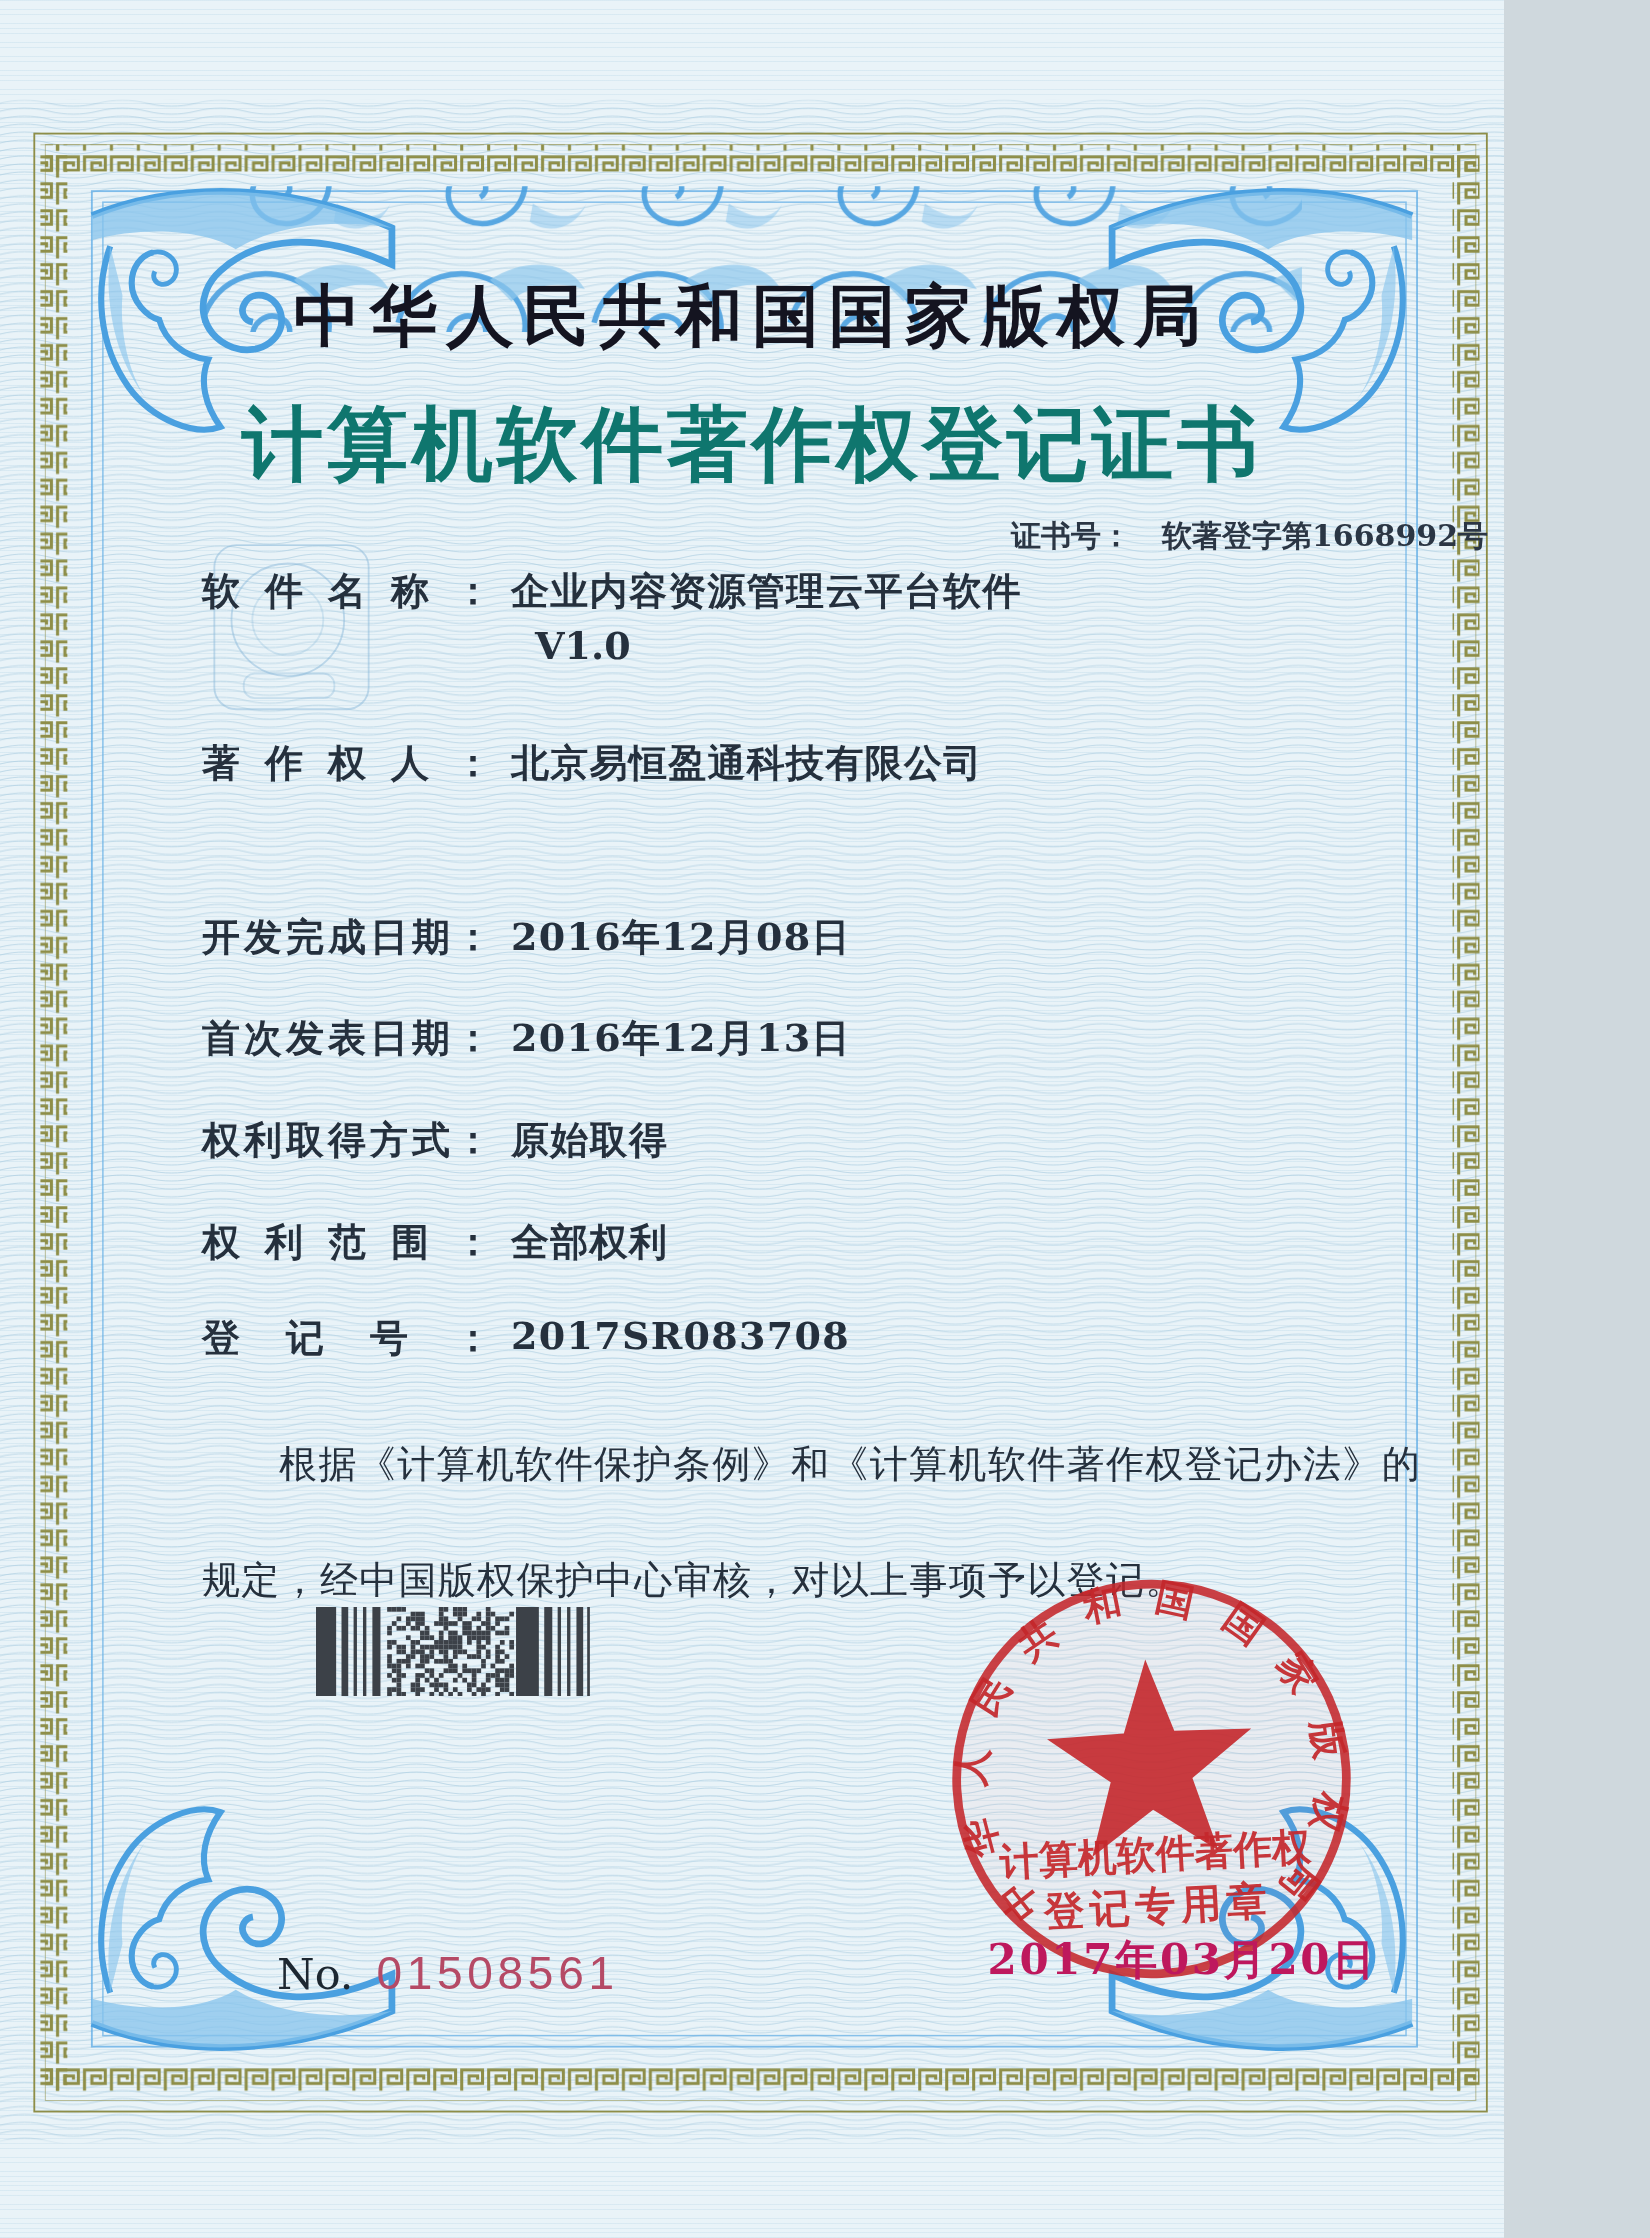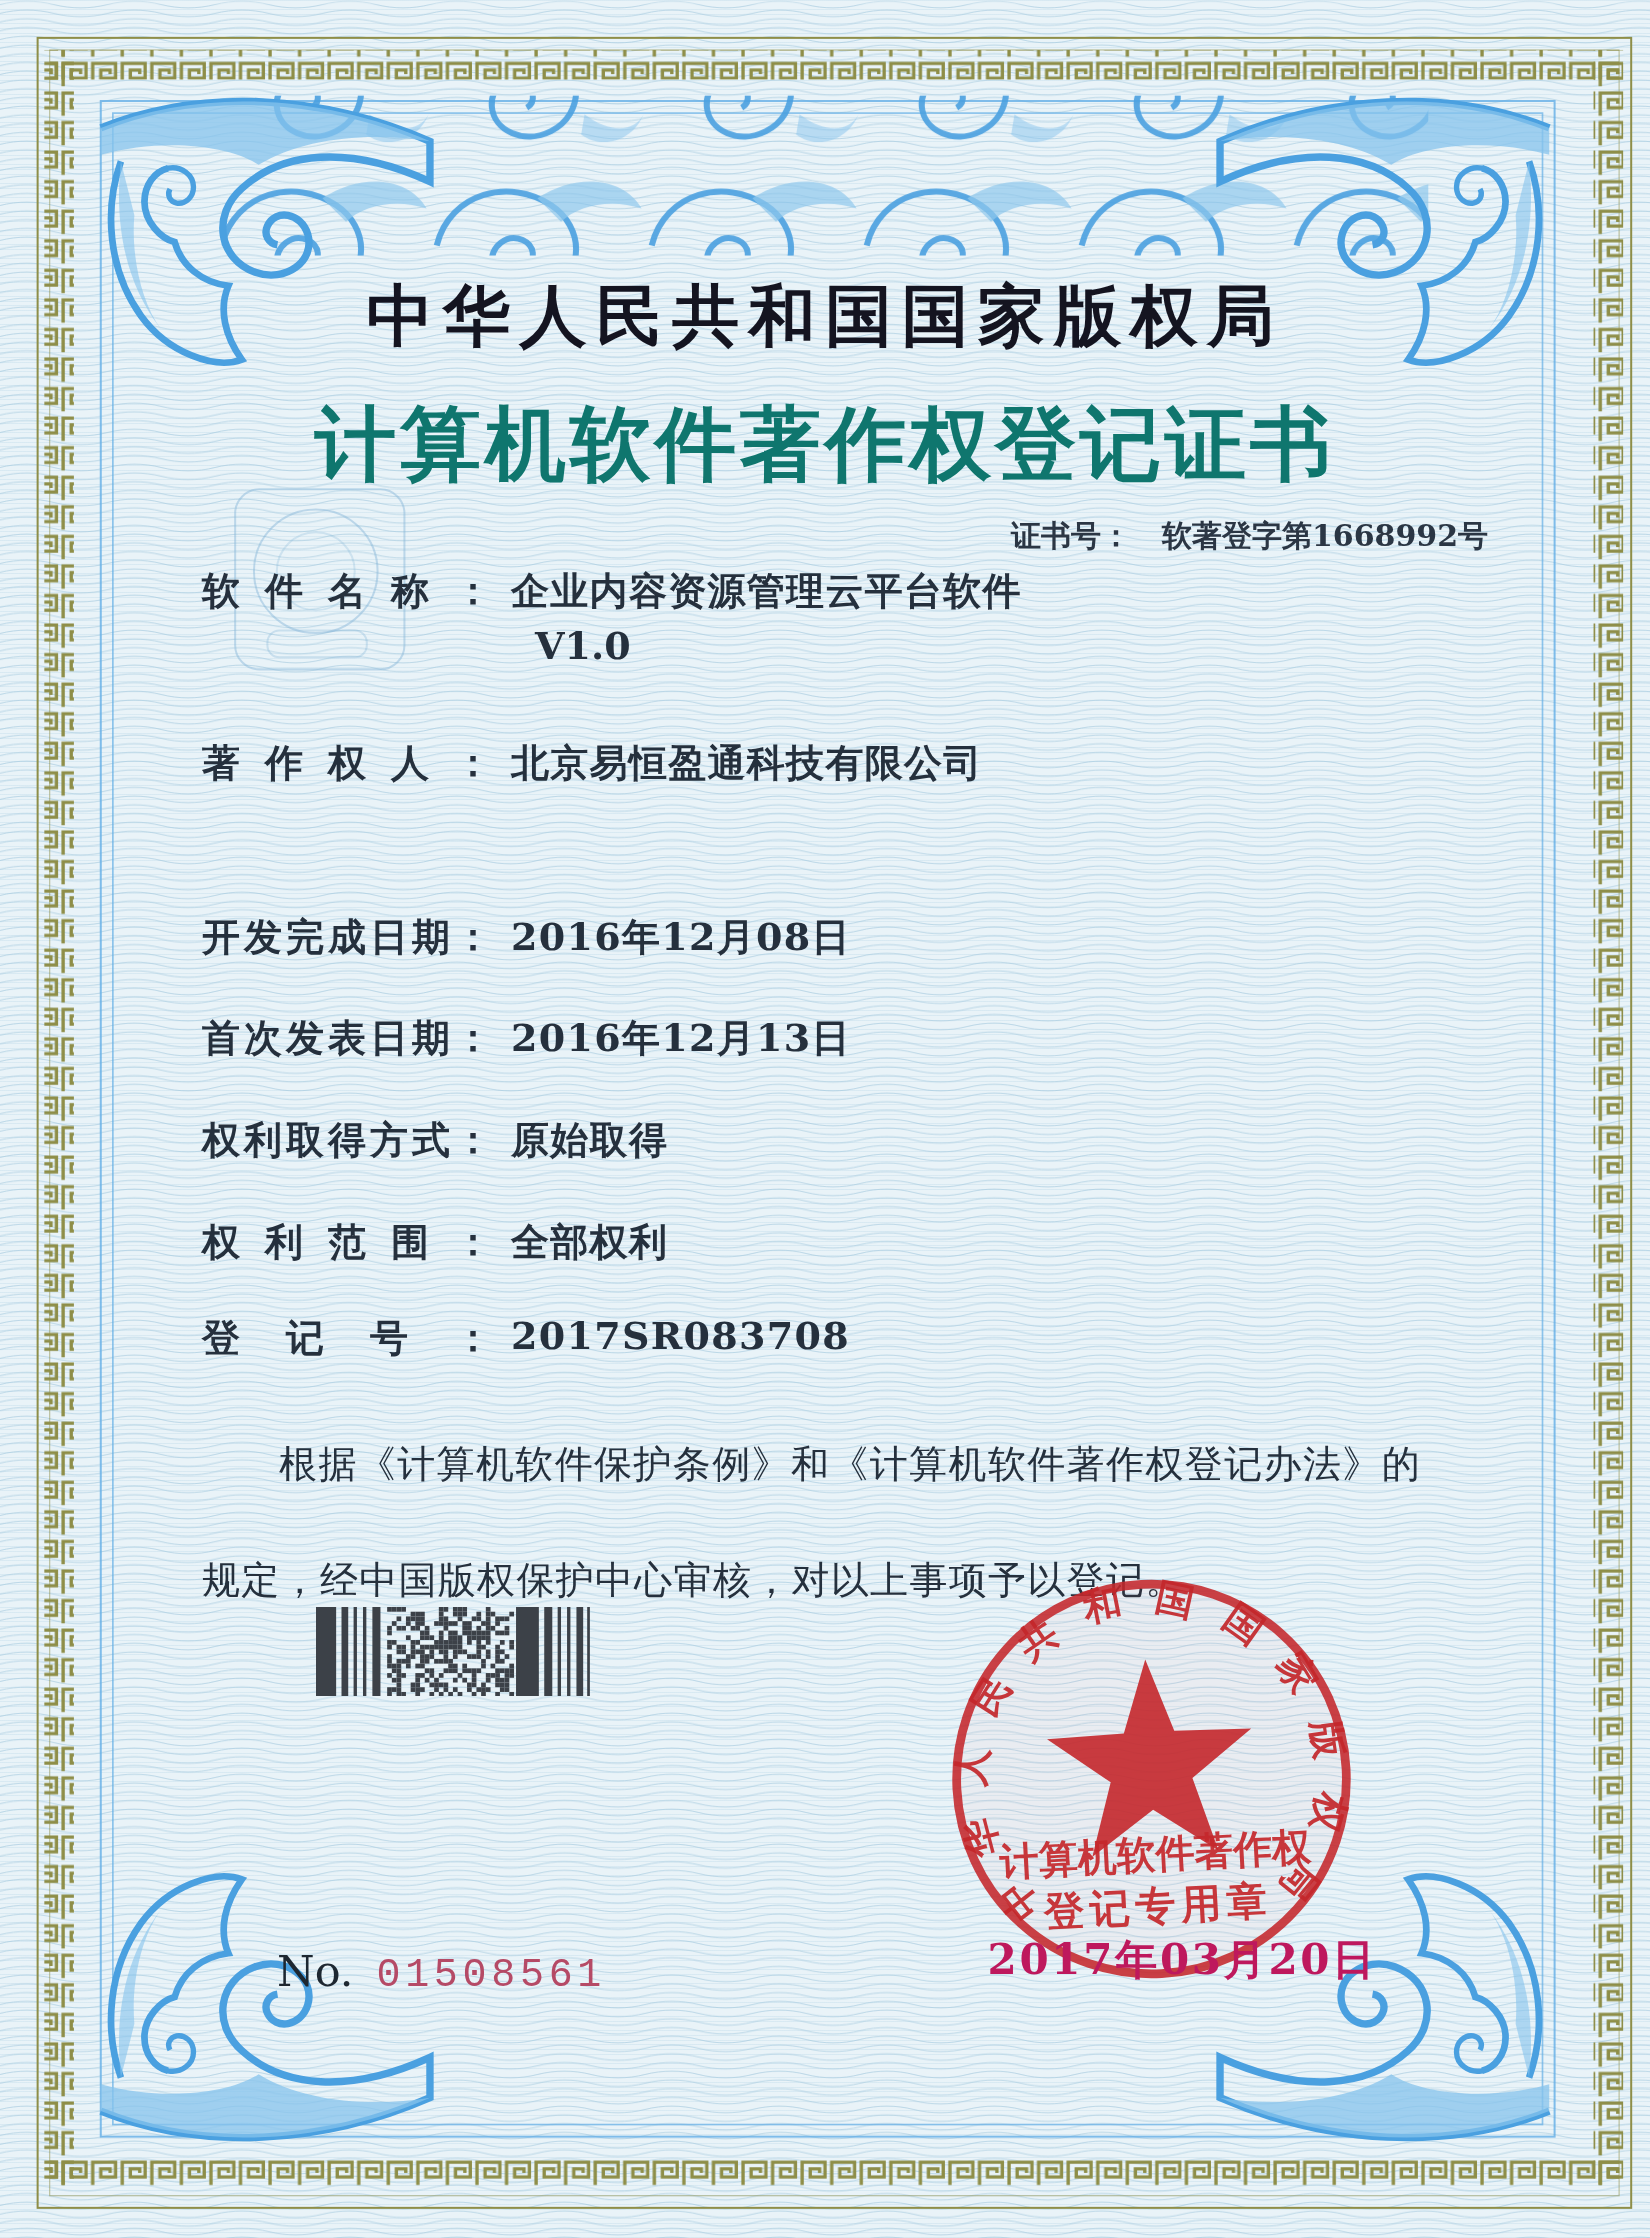--- a/index.html
+++ b/index.html
@@ -1,18 +1,18 @@
 <!DOCTYPE html>
 <html style="font-size:10.7px"><head>
 <meta charset="utf-8">
 <style>
   html,body{margin:0;padding:0;background:#cfd8dd;}
   .page{
     position:relative;
-    width:1650px;height:2239px;
+    width:1504px;height:2239px;
     background:#e9f3f8;
     overflow:hidden;
     font-family:"DejaVu Serif","Liberation Serif",serif;
     color:#27323f;
   }
   .layer{position:absolute;left:0;top:0;width:100%;height:100%;}
   
   .stripes{
     background:repeating-linear-gradient(180deg,
       rgba(150,195,220,.20) 0 0.7px, rgba(255,255,255,0) 0.7px 4.7px);
@@ -39,22 +39,22 @@
   .row .val{display:inline-block;margin-left:19px;vertical-align:top;letter-spacing:1.3px;}
   .version-line{position:absolute;left:503px;font-size:38px;font-weight:700;color:#25303d;margin-left:32px;}
   .statement{
     position:absolute;left:202px;top:1406px;width:1219px;
     font-size:38px;font-weight:400;color:#25303d;
     line-height:116px;text-indent:77px;
     text-align:justify;word-break:break-all;white-space:normal;letter-spacing:1.3px;
   }
   .serial{position:absolute;left:277px;top:1946px;font-size:43px;color:#1d2731;font-weight:400;}
   .serial .num{
-    font-family:Liberation Mono, monospace;
-    font-size:40px;color:#b54a66;letter-spacing:4.7px;margin-left:23px;font-weight:400;
+    font-family:Liberation Sans, sans-serif;
+    font-size:46px;color:#b54a66;letter-spacing:4.7px;margin-left:23px;font-weight:400;
   }
   .seal-wrap{position:absolute;left:933px;top:1564px;width:437px;height:430px;}
   .seal-date{
     position:absolute;left:934px;top:1932px;width:443px;
     text-align:right;font-size:42px;font-weight:700;color:#be185d;letter-spacing:2.7px;
   }
   .barcode{position:absolute;left:316px;top:1607px;width:292px;height:89px;}
 </style>
 </head>
 <body>

